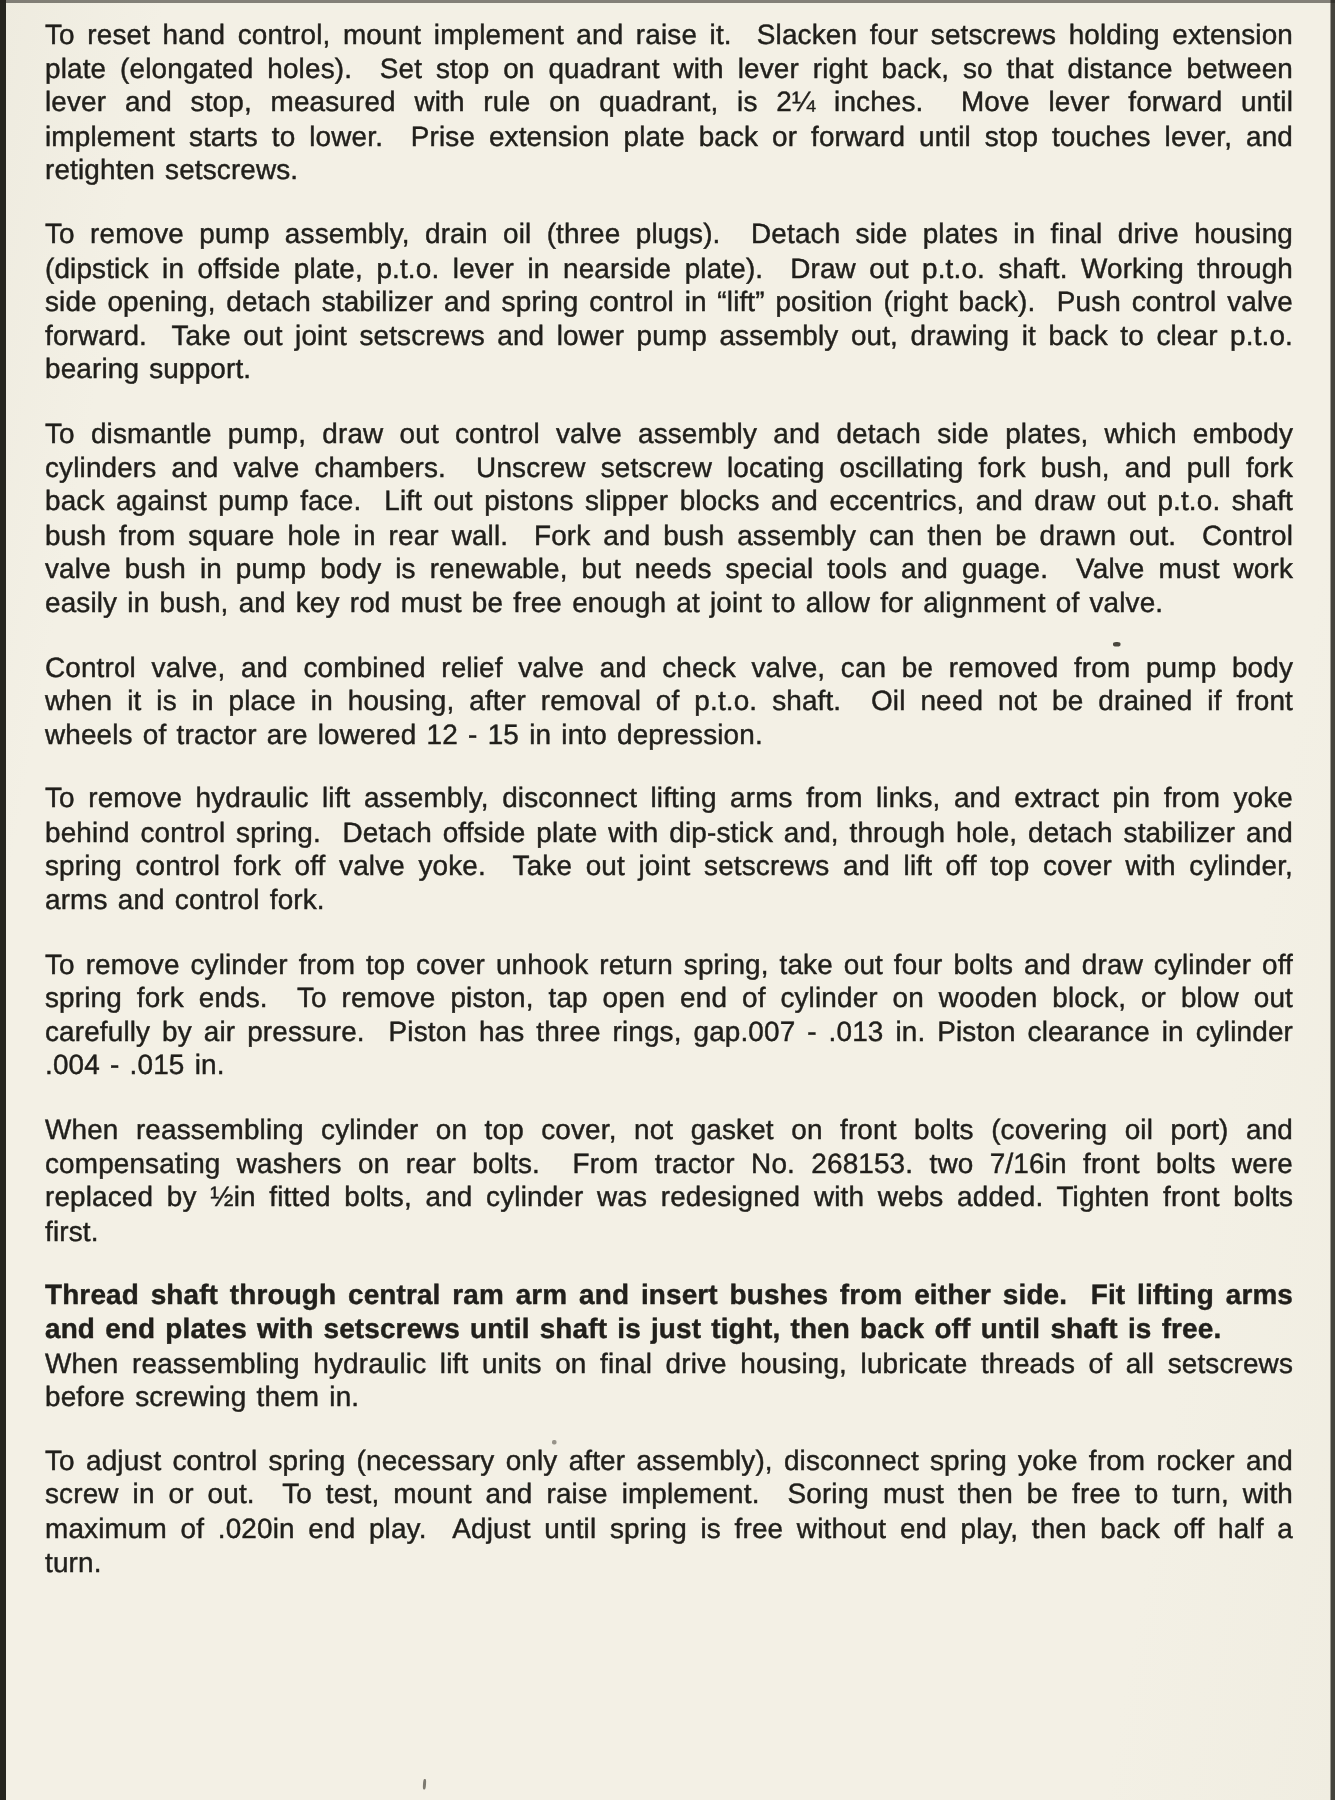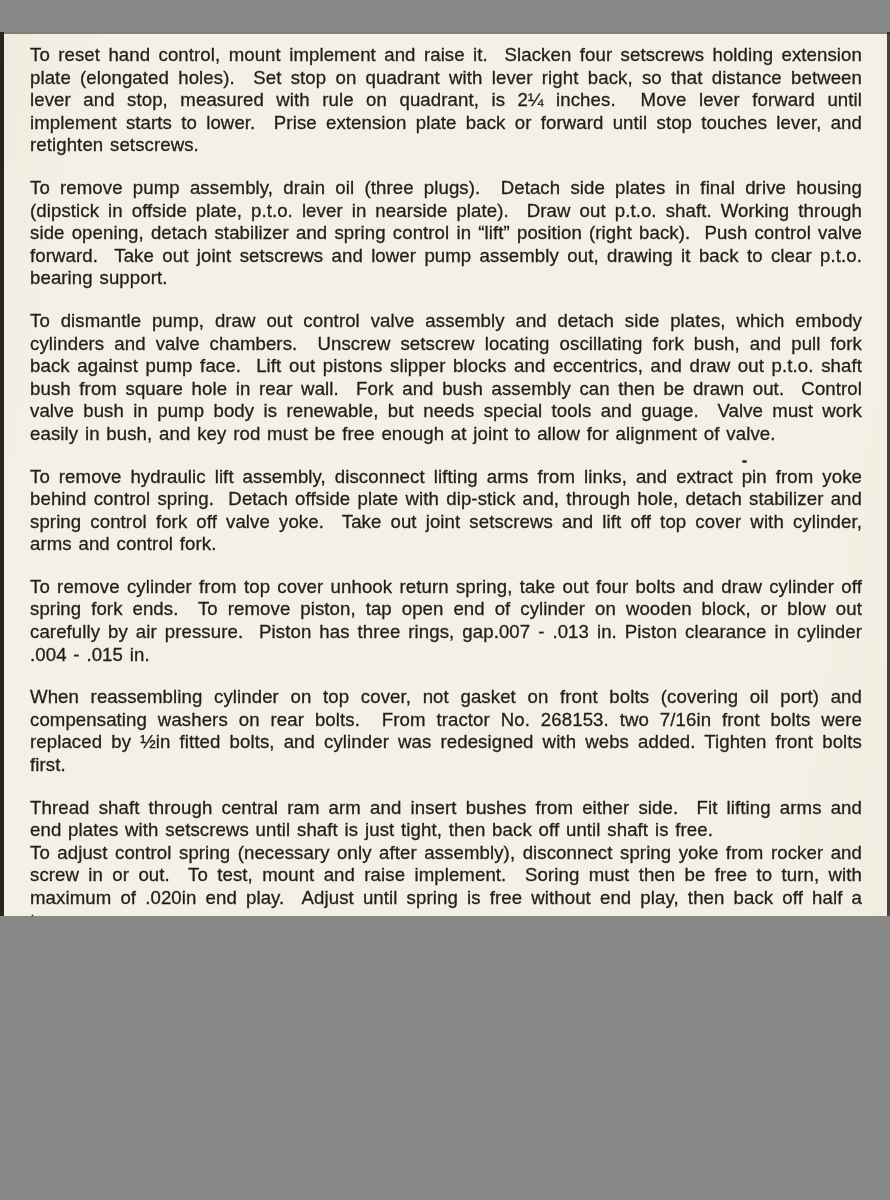--- a/index.html
+++ b/index.html
@@ -9,65 +9,66 @@
   }
   *{box-sizing:border-box;}
   html,body{margin:0;padding:0;}
   body{
     width:890px;height:1200px;
     font-family:"Liberation Sans","DejaVu Sans",sans-serif;
     background:#888;
   }
   .page{
     position:relative;
-    width:890px;height:884px;
+    width:890px;height:1200px;
     overflow:hidden;
     background:linear-gradient(100deg,#eeebdf 0%,var(--page-bg) 10%,var(--page-bg) 86%,#f0ede1 100%);
-    margin-top:32px;
   }
   .edge{position:absolute;background:var(--edge);}
   .edge-left{left:0;top:0;width:4px;height:1200px;}
   .edge-right{right:0;top:0;width:3px;height:1200px;opacity:.85;}
   .edge-top{left:0;top:0;width:890px;height:2px;opacity:.55;}
   .text-block{
     position:absolute;
     left:0;top:0;
     width:890px;
     padding:12px 28px 0 30px;
     color:var(--ink);
     font-size:18.6px;
     line-height:22.6px;
     text-align:justify;
     letter-spacing:0.1px;
     word-spacing:1.5px;
     -webkit-text-stroke:0.3px var(--ink);
   }
   .text-block p{margin:0 0 20px 0;}
   .text-block p.extra-gap{margin-top:15px;}
-  .text-block p.no-gap{margin-bottom:0;}
+  .text-block p.no-gap{margin-bottom:0;font-weight:bold;}
   .speck{position:absolute;background:#4a473e;border-radius:40%;}
   .speck-1{left:742px;top:428px;width:5px;height:3px;}
   .speck-2{left:368px;top:960px;width:3px;height:3px;opacity:.55;}
   .speck-3{left:282px;top:1186px;width:2px;height:7px;opacity:.7;transform:rotate(4deg);}
 </style>
 </head>
 <body>
 
 <div class="page">
   <div class="edge edge-left"></div>
   <div class="edge edge-right"></div>
   <div class="edge edge-top"></div>
 
   <main class="text-block">
     <p>To reset hand control, mount implement and raise it.&nbsp; Slacken four setscrews holding extension plate (elongated holes).&nbsp; Set stop on quadrant with lever right back, so that distance between lever and stop, measured with rule on quadrant, is 2¼ inches.&nbsp; Move lever forward until implement starts to lower.&nbsp; Prise extension plate back or forward until stop touches lever, and retighten setscrews.</p>
     <p>To remove pump assembly, drain oil (three plugs).&nbsp; Detach side plates in final drive housing (dipstick in offside plate, p.t.o. lever in nearside plate).&nbsp; Draw out p.t.o. shaft. Working through side opening, detach stabilizer and spring control in “lift” position (right back).&nbsp; Push control valve forward.&nbsp; Take out joint setscrews and lower pump assembly out, drawing it back to clear p.t.o. bearing support.</p>
     <p>To dismantle pump, draw out control valve assembly and detach side plates, which embody cylinders and valve chambers.&nbsp; Unscrew setscrew locating oscillating fork bush, and pull fork back against pump face.&nbsp; Lift out pistons slipper blocks and eccentrics, and draw out p.t.o. shaft bush from square hole in rear wall.&nbsp; Fork and bush assembly can then be drawn out.&nbsp; Control valve bush in pump body is renewable, but needs special tools and guage.&nbsp; Valve must work easily in bush, and key rod must be free enough at joint to allow for alignment of valve.</p>
+    <p class="extra-gap">Control valve, and combined relief valve and check valve, can be removed from pump body when it is in place in housing, after removal of p.t.o. shaft.&nbsp; Oil need not be drained if front wheels of tractor are lowered 12 - 15 in into depression.</p>
     <p>To remove hydraulic lift assembly, disconnect lifting arms from links, and extract pin from yoke behind control spring.&nbsp; Detach offside plate with dip-stick and, through hole, detach stabilizer and spring control fork off valve yoke.&nbsp; Take out joint setscrews and lift off top cover with cylinder, arms and control fork.</p>
     <p>To remove cylinder from top cover unhook return spring, take out four bolts and draw cylinder off spring fork ends.&nbsp; To remove piston, tap open end of cylinder on wooden block, or blow out carefully by air pressure.&nbsp; Piston has three rings, gap.007 - .013 in. Piston clearance in cylinder .004 - .015 in.</p>
     <p>When reassembling cylinder on top cover, not gasket on front bolts (covering oil port) and compensating washers on rear bolts.&nbsp; From tractor No. 268153. two 7/16in front bolts were replaced by ½in fitted bolts, and cylinder was redesigned with webs added. Tighten front bolts first.</p>
     <p class="no-gap">Thread shaft through central ram arm and insert bushes from either side.&nbsp; Fit lifting arms and end plates with setscrews until shaft is just tight, then back off until shaft is free.</p>
+    <p>When reassembling hydraulic lift units on final drive housing, lubricate threads of all setscrews before screwing them in.</p>
     <p>To adjust control spring (necessary only after assembly), disconnect spring yoke from rocker and screw in or out.&nbsp; To test, mount and raise implement.&nbsp; Soring must then be free to turn, with maximum of .020in end play.&nbsp; Adjust until spring is free without end play, then back off half a turn.</p>
   </main>
 
   <span class="speck speck-1"></span>
   <span class="speck speck-2"></span>
   <span class="speck speck-3"></span>
 </div>
 
 </body></html>

